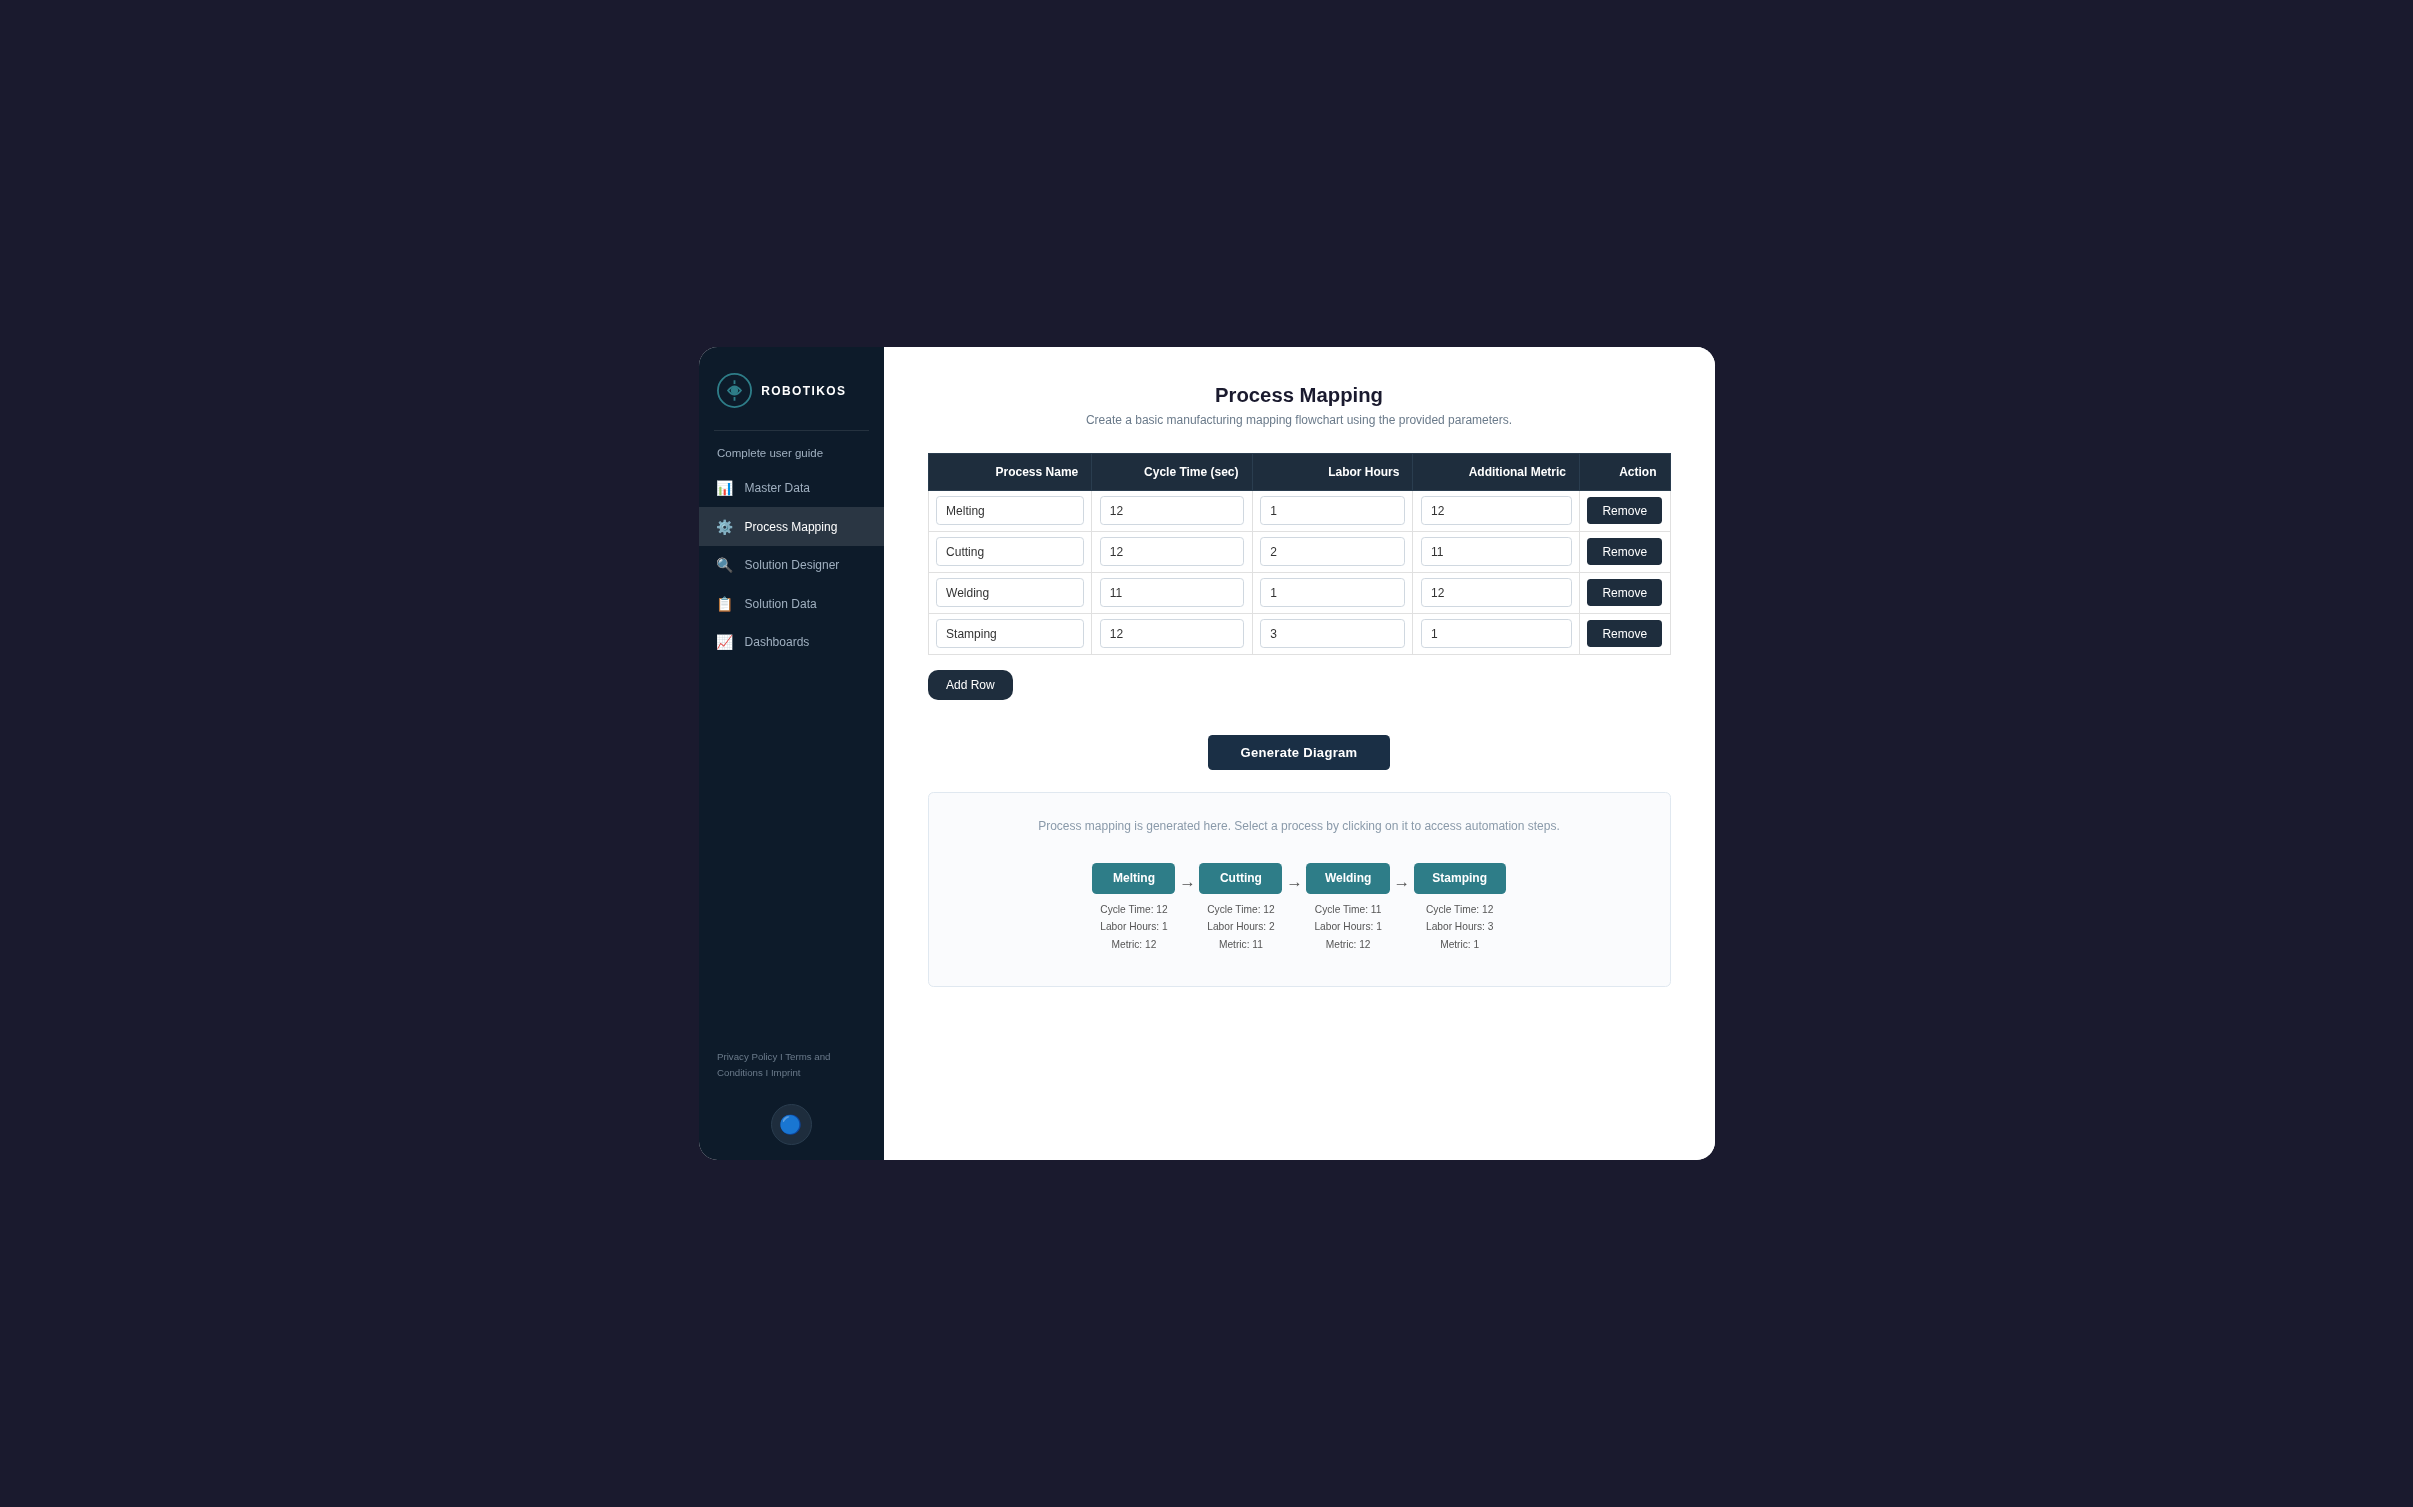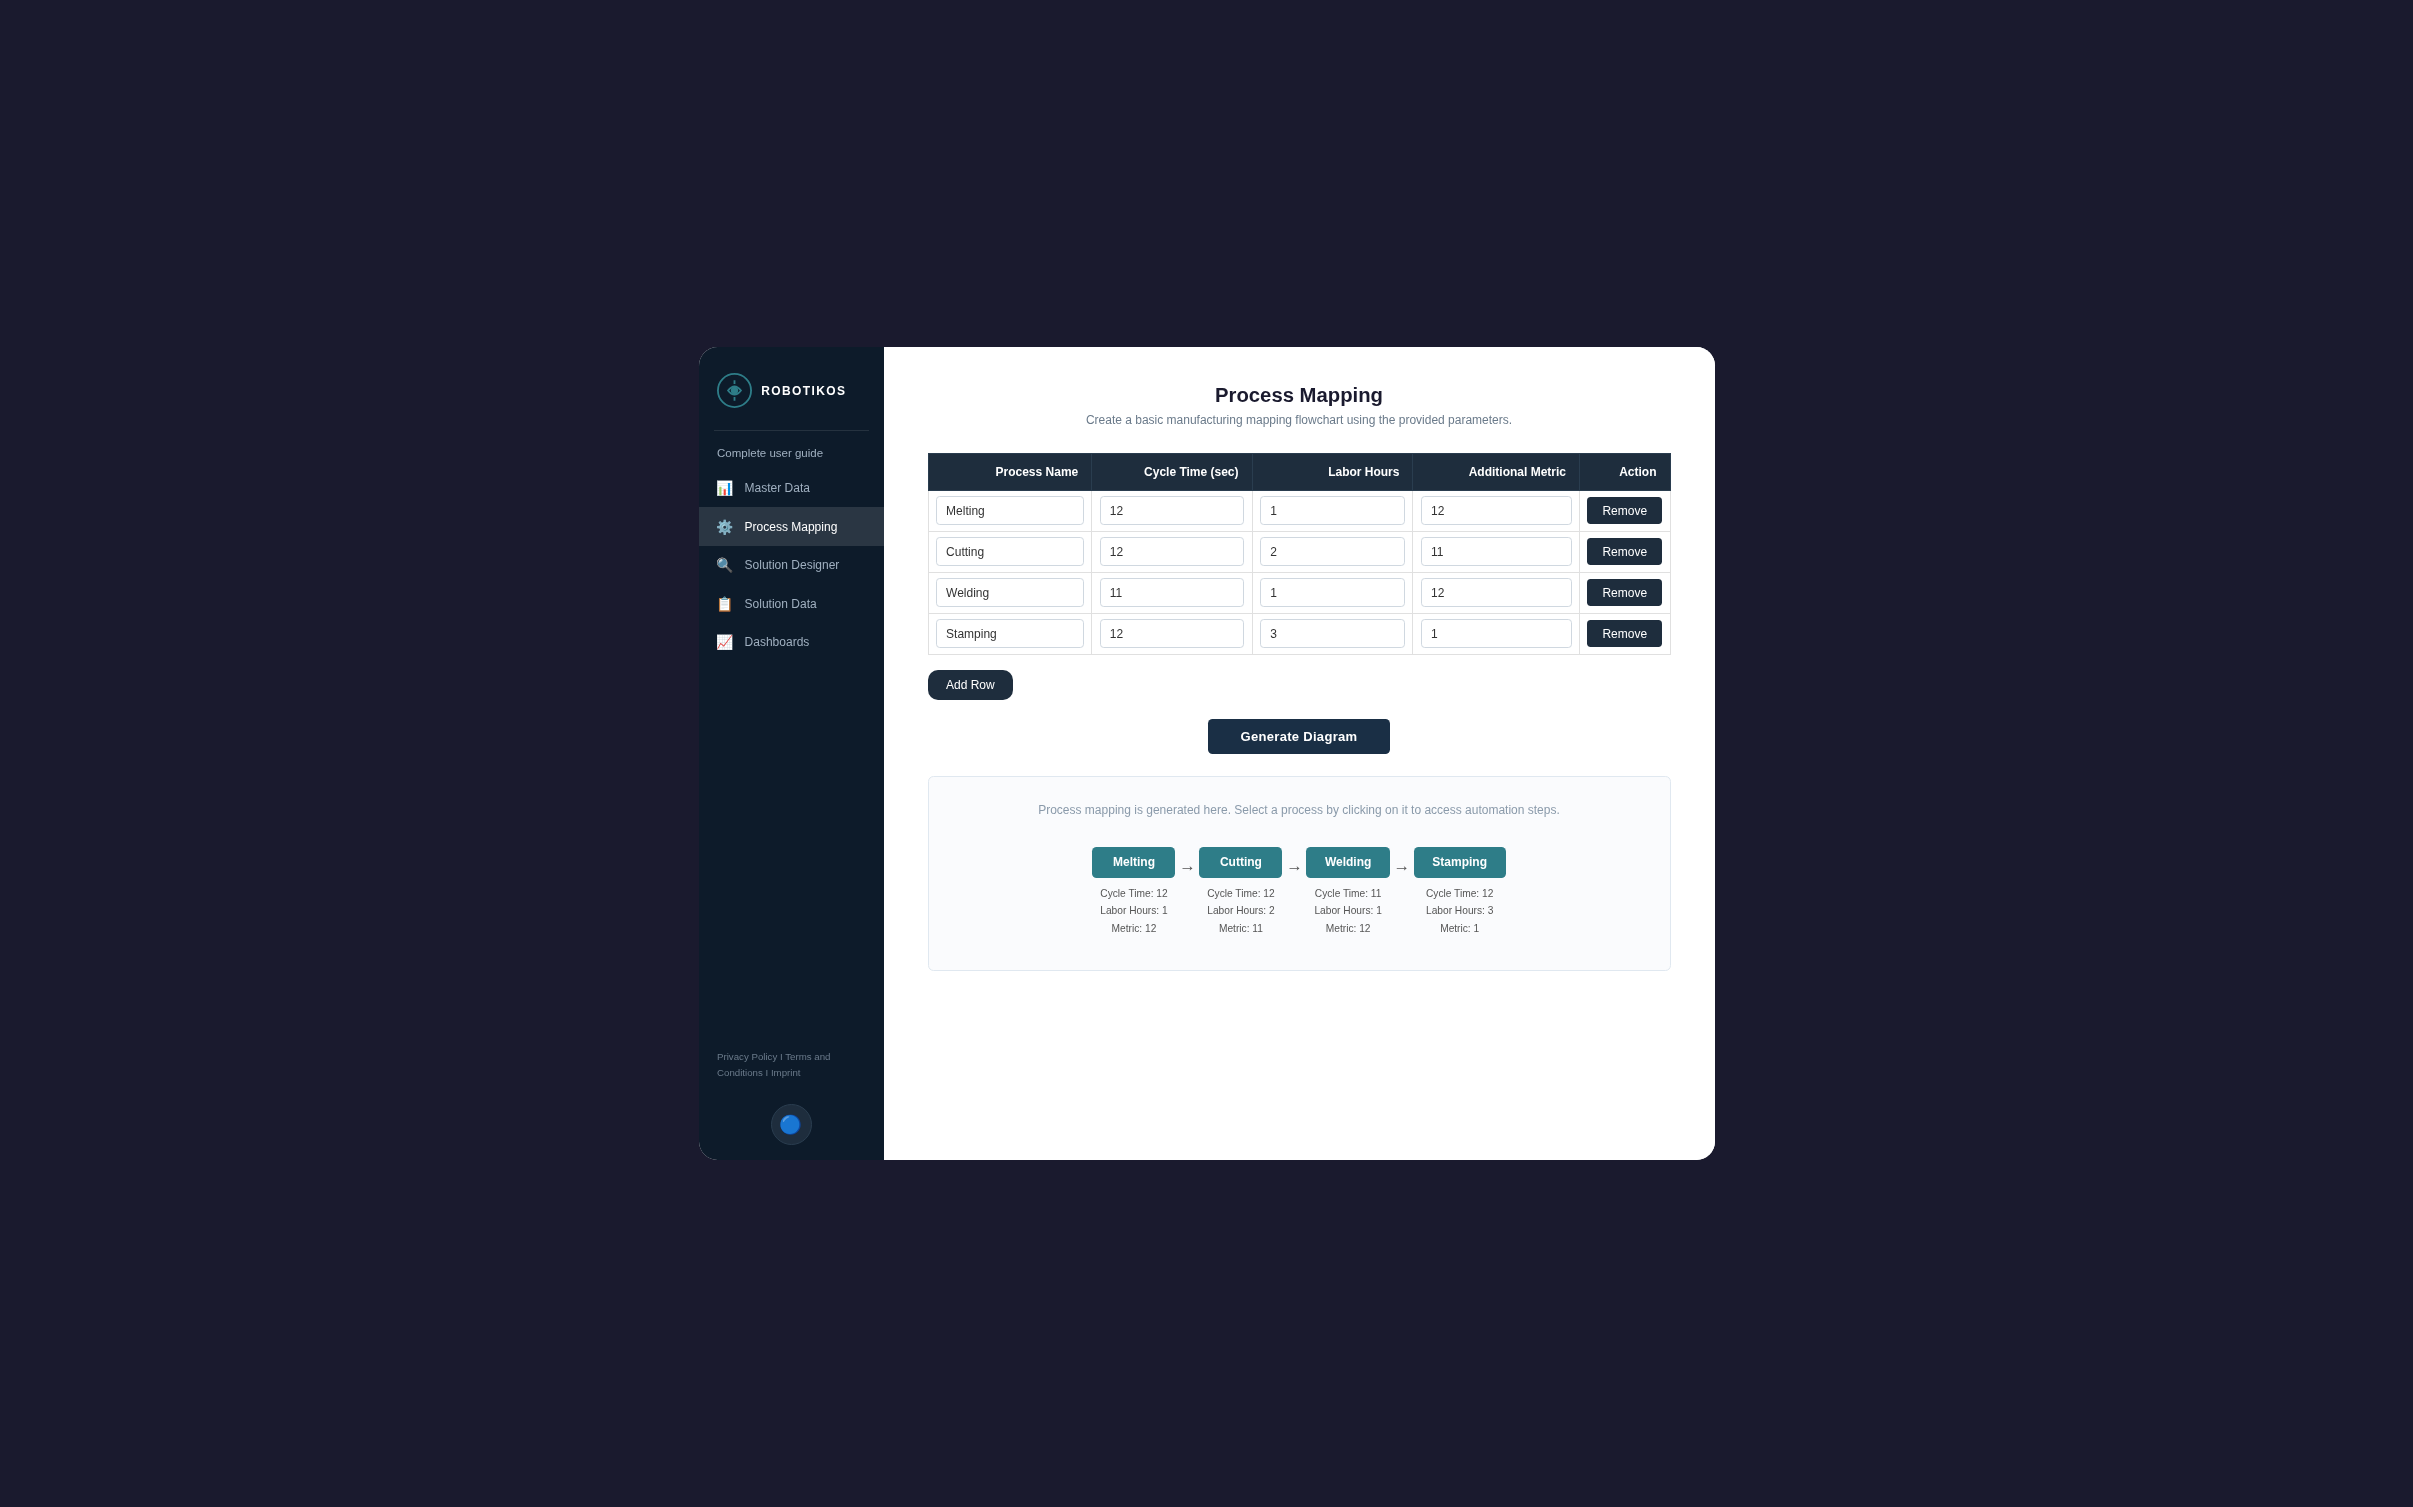--- a/index.html
+++ b/index.html
@@ -194,21 +194,21 @@
       padding: 8.3px 18.5px;
       border-radius: 10px;
       cursor: pointer;
       font-size: 12px;
       font-weight: 500;
       margin-bottom: 18.5px;
     }
 
     .generate-btn {
       display: block;
-      margin: 0 auto 22px;
+      margin: 16px auto 22px;
       background: #1a2f45;
       color: #fff;
       border: none;
       padding: 10.2px 33px;
       border-radius: 4.6px;
       cursor: pointer;
       font-size: 13px;
       font-weight: 600;
       letter-spacing: 0.3px;
     }

